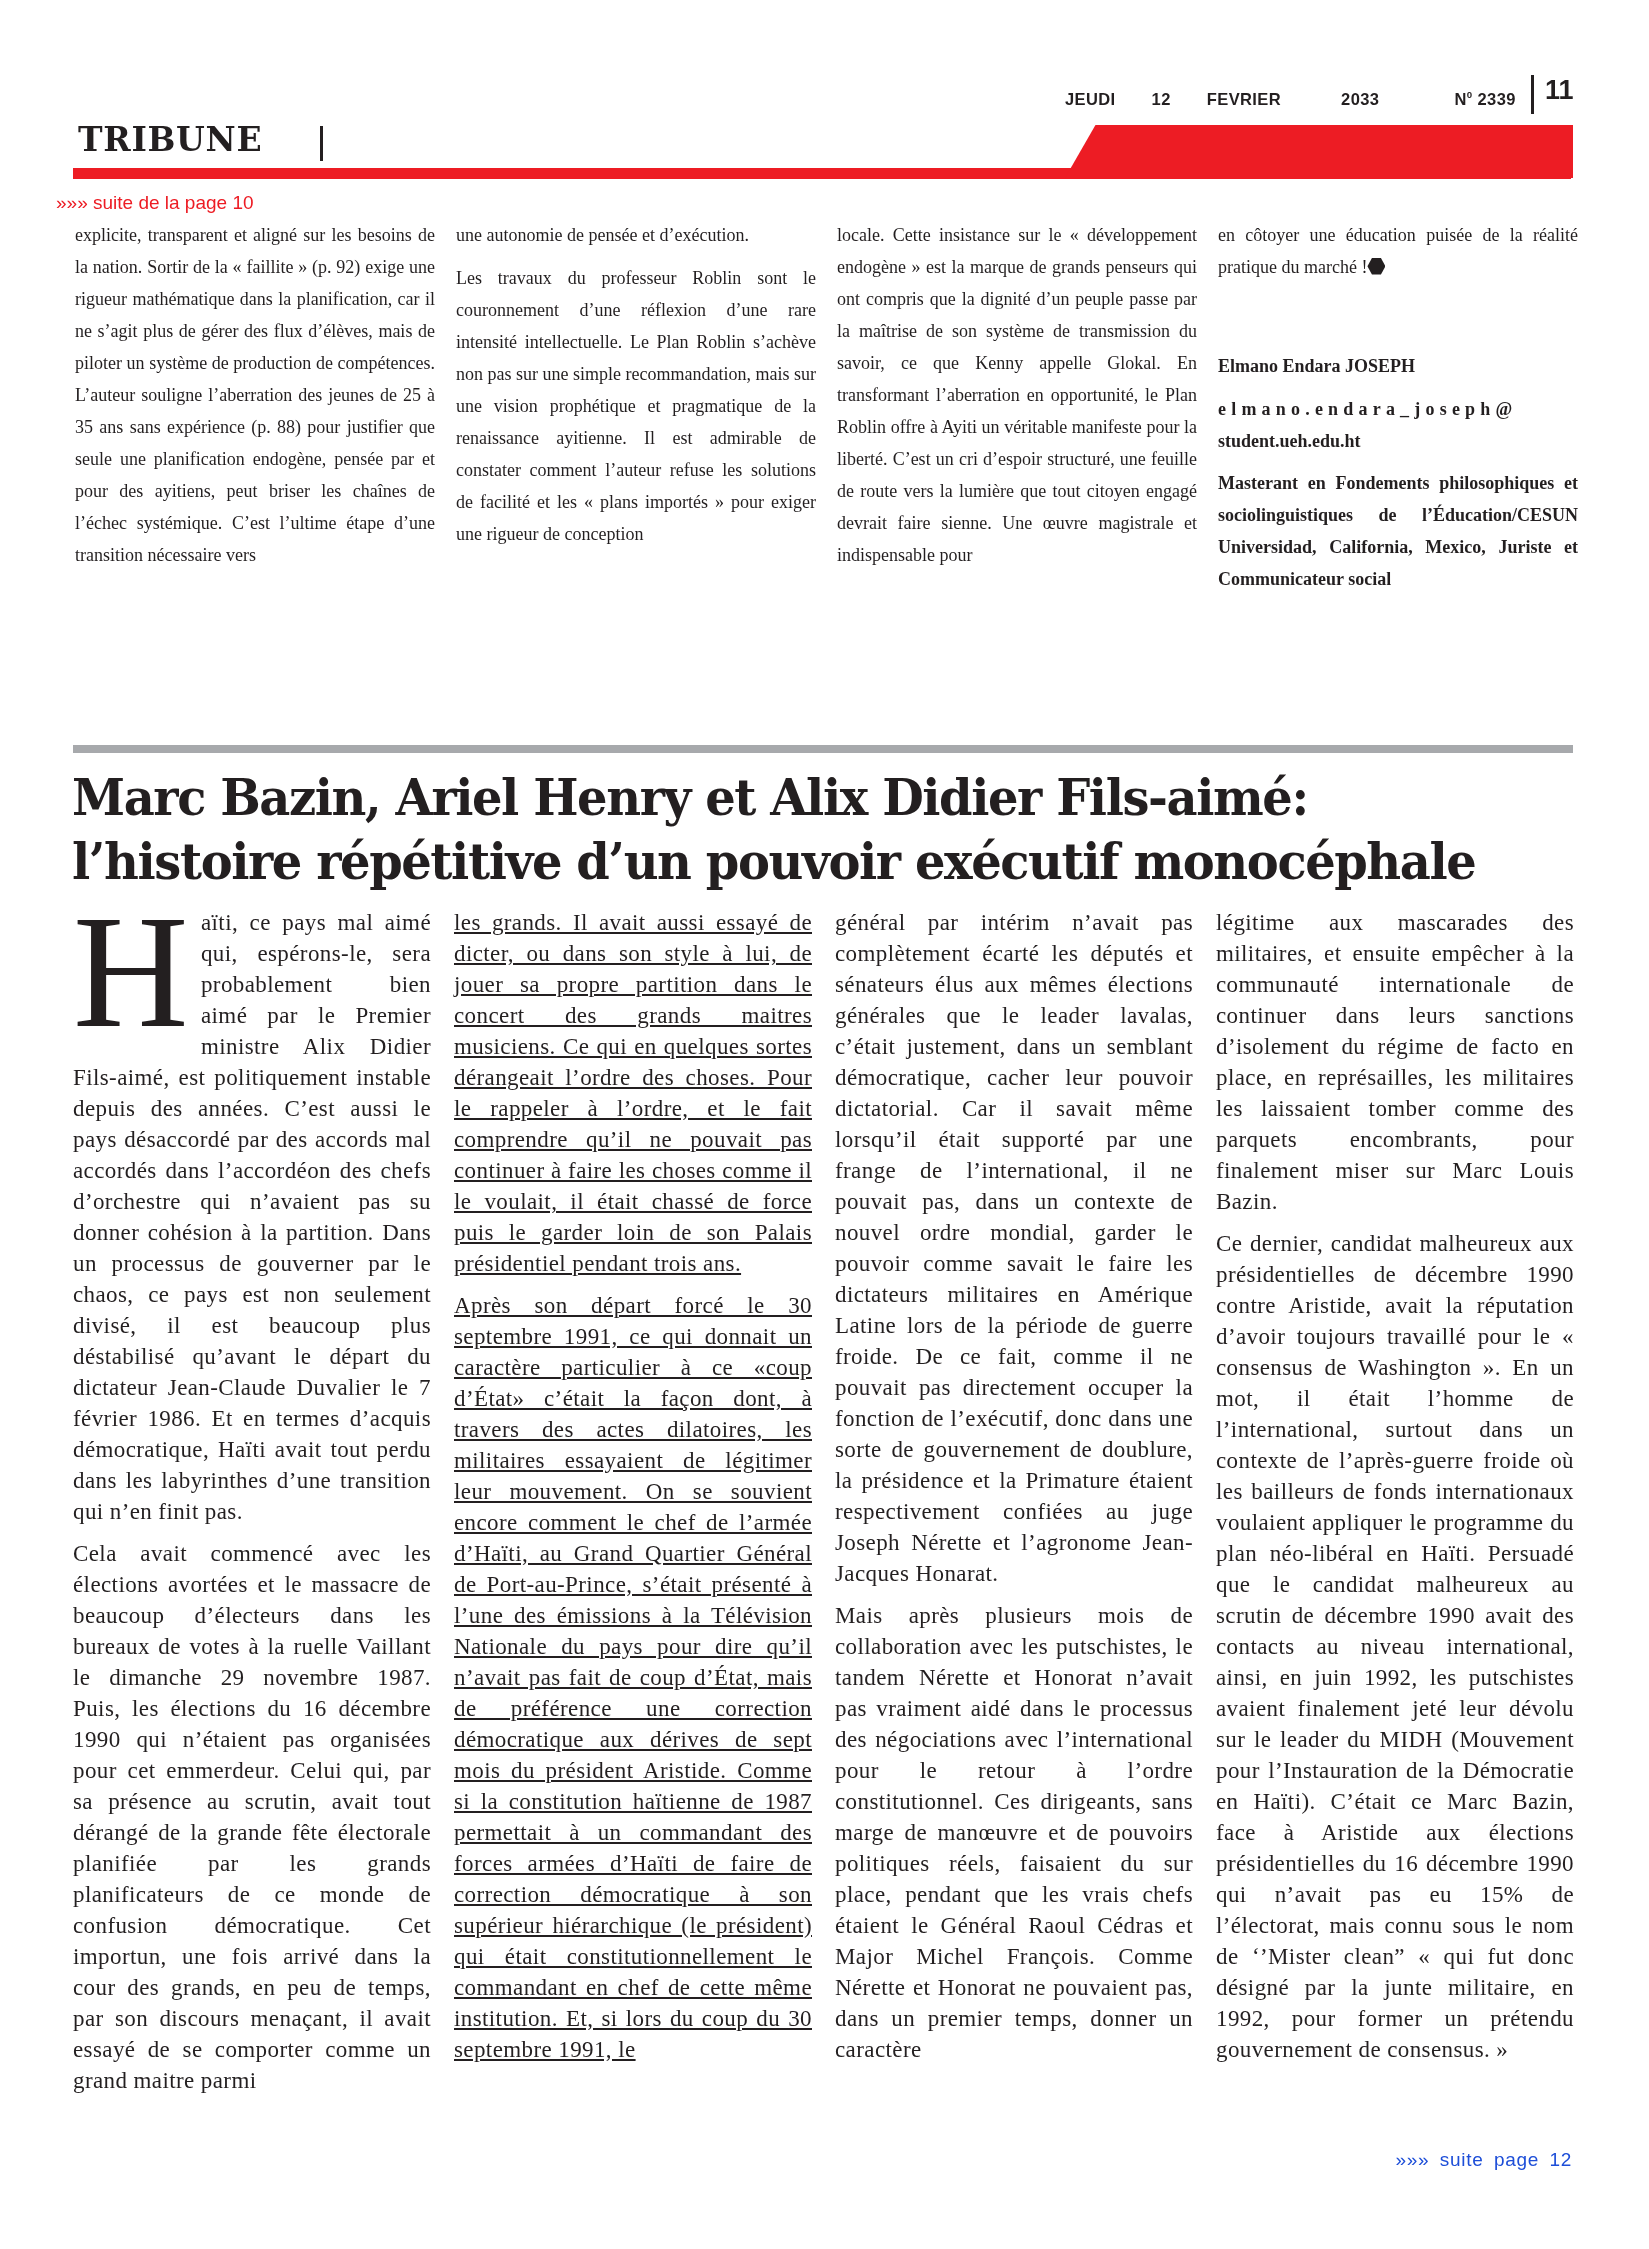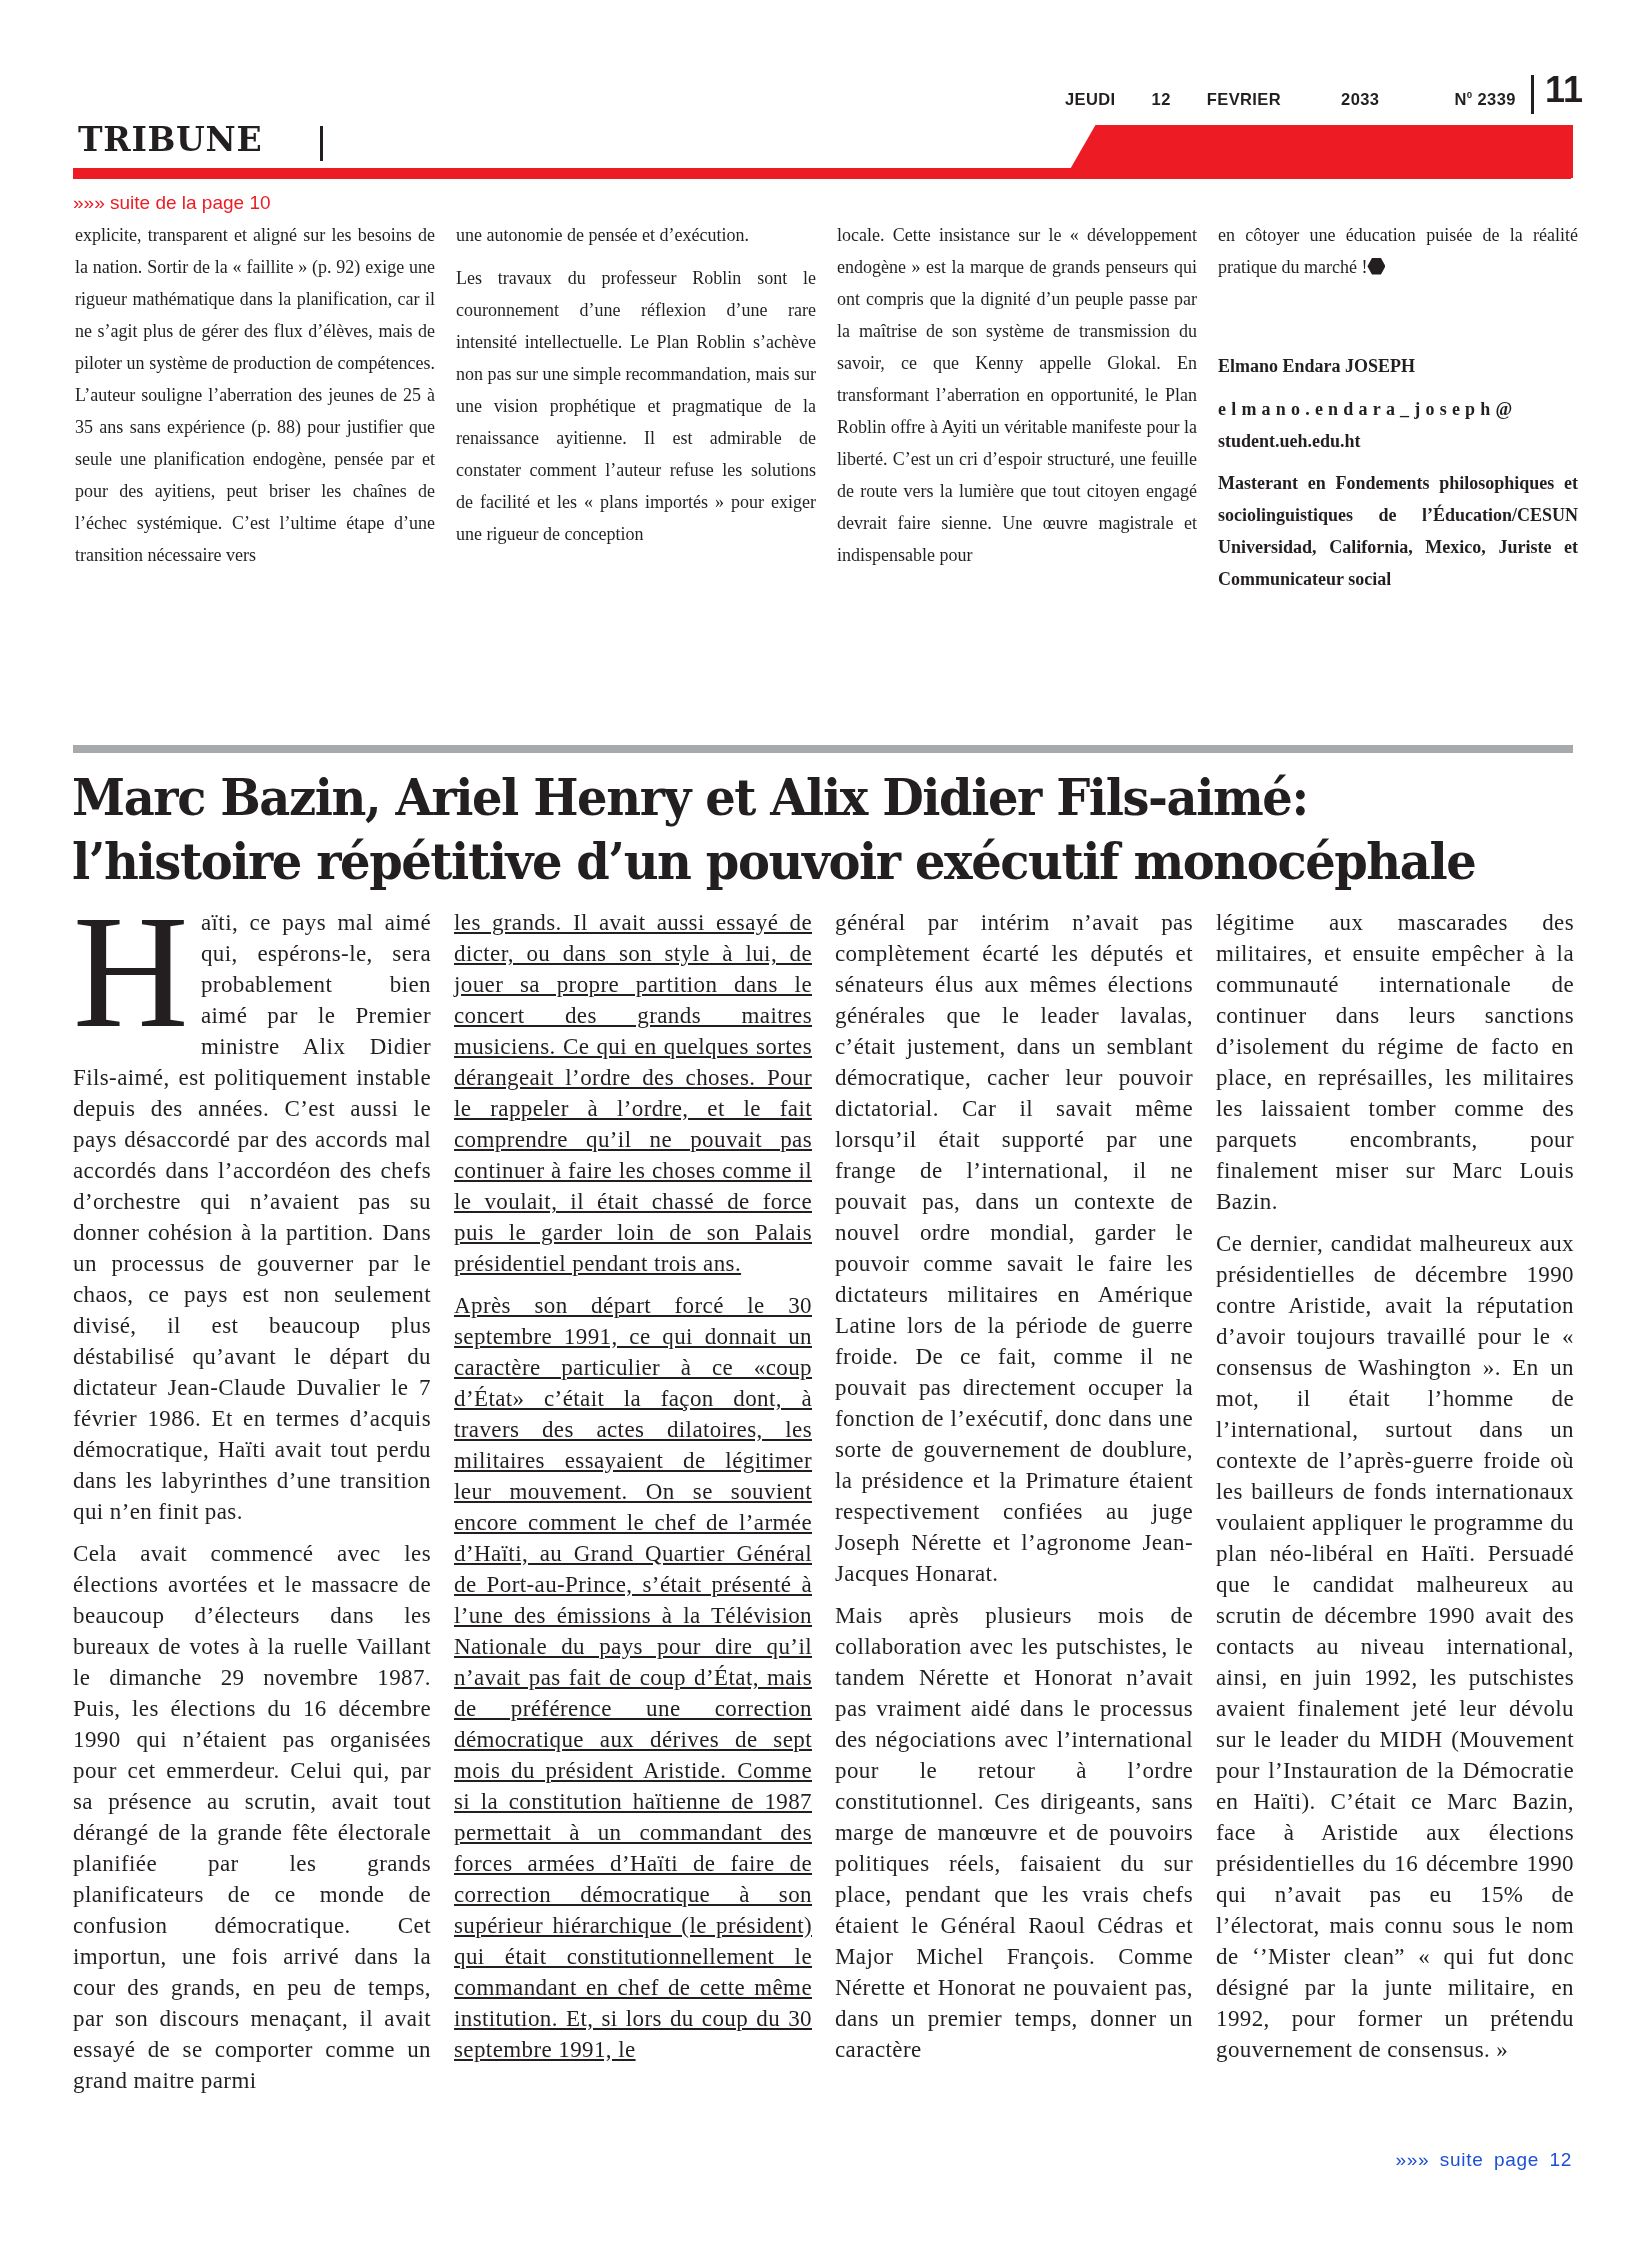--- a/index.html
+++ b/index.html
@@ -6,31 +6,31 @@
   body { width:1650px; height:2250px; position:relative; overflow:hidden; color:#231f20; }
 
   
   #masthead-meta { position:absolute; top:84px; left:1065px; height:30px; display:flex; align-items:center;
     font-family:"Liberation Sans", sans-serif; font-weight:bold; font-size:16.5px; letter-spacing:0.4px; }
   #masthead-meta span { margin-right:36px;text-align:right; }
   #masthead-meta .sep { margin-right:0; }
   #issue-no sup { font-size:9.7px; }
   #page-sep { position:absolute; left:1531px; top:75px; width:3px; height:39px; background:#231f20; }
   #page-number { position:absolute; left:1545px; top:72px; font-family:"Liberation Sans", sans-serif;
-    font-weight:bold; font-size:36px; line-height:36px; }
+    font-weight:bold; font-size:27px; line-height:36px; }
   #section-title { position:absolute; left:78px; top:120px; font-family:"DejaVu Serif", serif;
     font-weight:bold; font-size:33px; letter-spacing:0.7px; }
   #section-sep { position:absolute; left:320px; top:126px; width:3px; height:35px; background:#231f20; }
   #red-bar { position:absolute; left:73px; top:168px; width:1498px; height:10.5px; background:#ed1c24; }
   #brand-box { position:absolute; left:1065px; top:125px; width:508px; height:53px; background:#ed1c24;
     clip-path: polygon(6% 0, 100% 0, 100% 100%, 0 100%); }
   #brand-label { position:absolute; left:1087px; top:126px; width:465px; height:49px; text-align:right;
     color:#ffffff; font-family:"DejaVu Serif", serif; font-weight:bold; font-size:31px; line-height:49px;
     padding-right:30px; box-sizing:border-box;margin-top:42px; }
-  #continued-from { position:absolute; left:73px; top:192px; color:#ed1c24; font-family:"Liberation Sans", sans-serif;
+  #continued-from { position:absolute; left:56px; top:192px; color:#ed1c24; font-family:"Liberation Sans", sans-serif;
     font-size:19px; }
 
   
   .col { position:absolute; font-family:"Liberation Serif", serif; text-align:justify; color:#231f20; }
   .upper { top:219px; width:360px; font-size:18px; line-height:32px; }
   .upper p { margin:0 0 10.5px 0; }
   #u1 { left:75px; } #u2 { left:456px; } #u3 { left:837px; } #u4 { left:1218px; }
   #end-mark { display:inline-block; width:18px; height:16.5px; background:#231f20; vertical-align:-1.5px;
     clip-path: polygon(25% 0,75% 0,100% 50%,75% 100%,25% 100%,0 50%); }
   .sig { font-weight:bold; margin:0 0 9px 0; }

